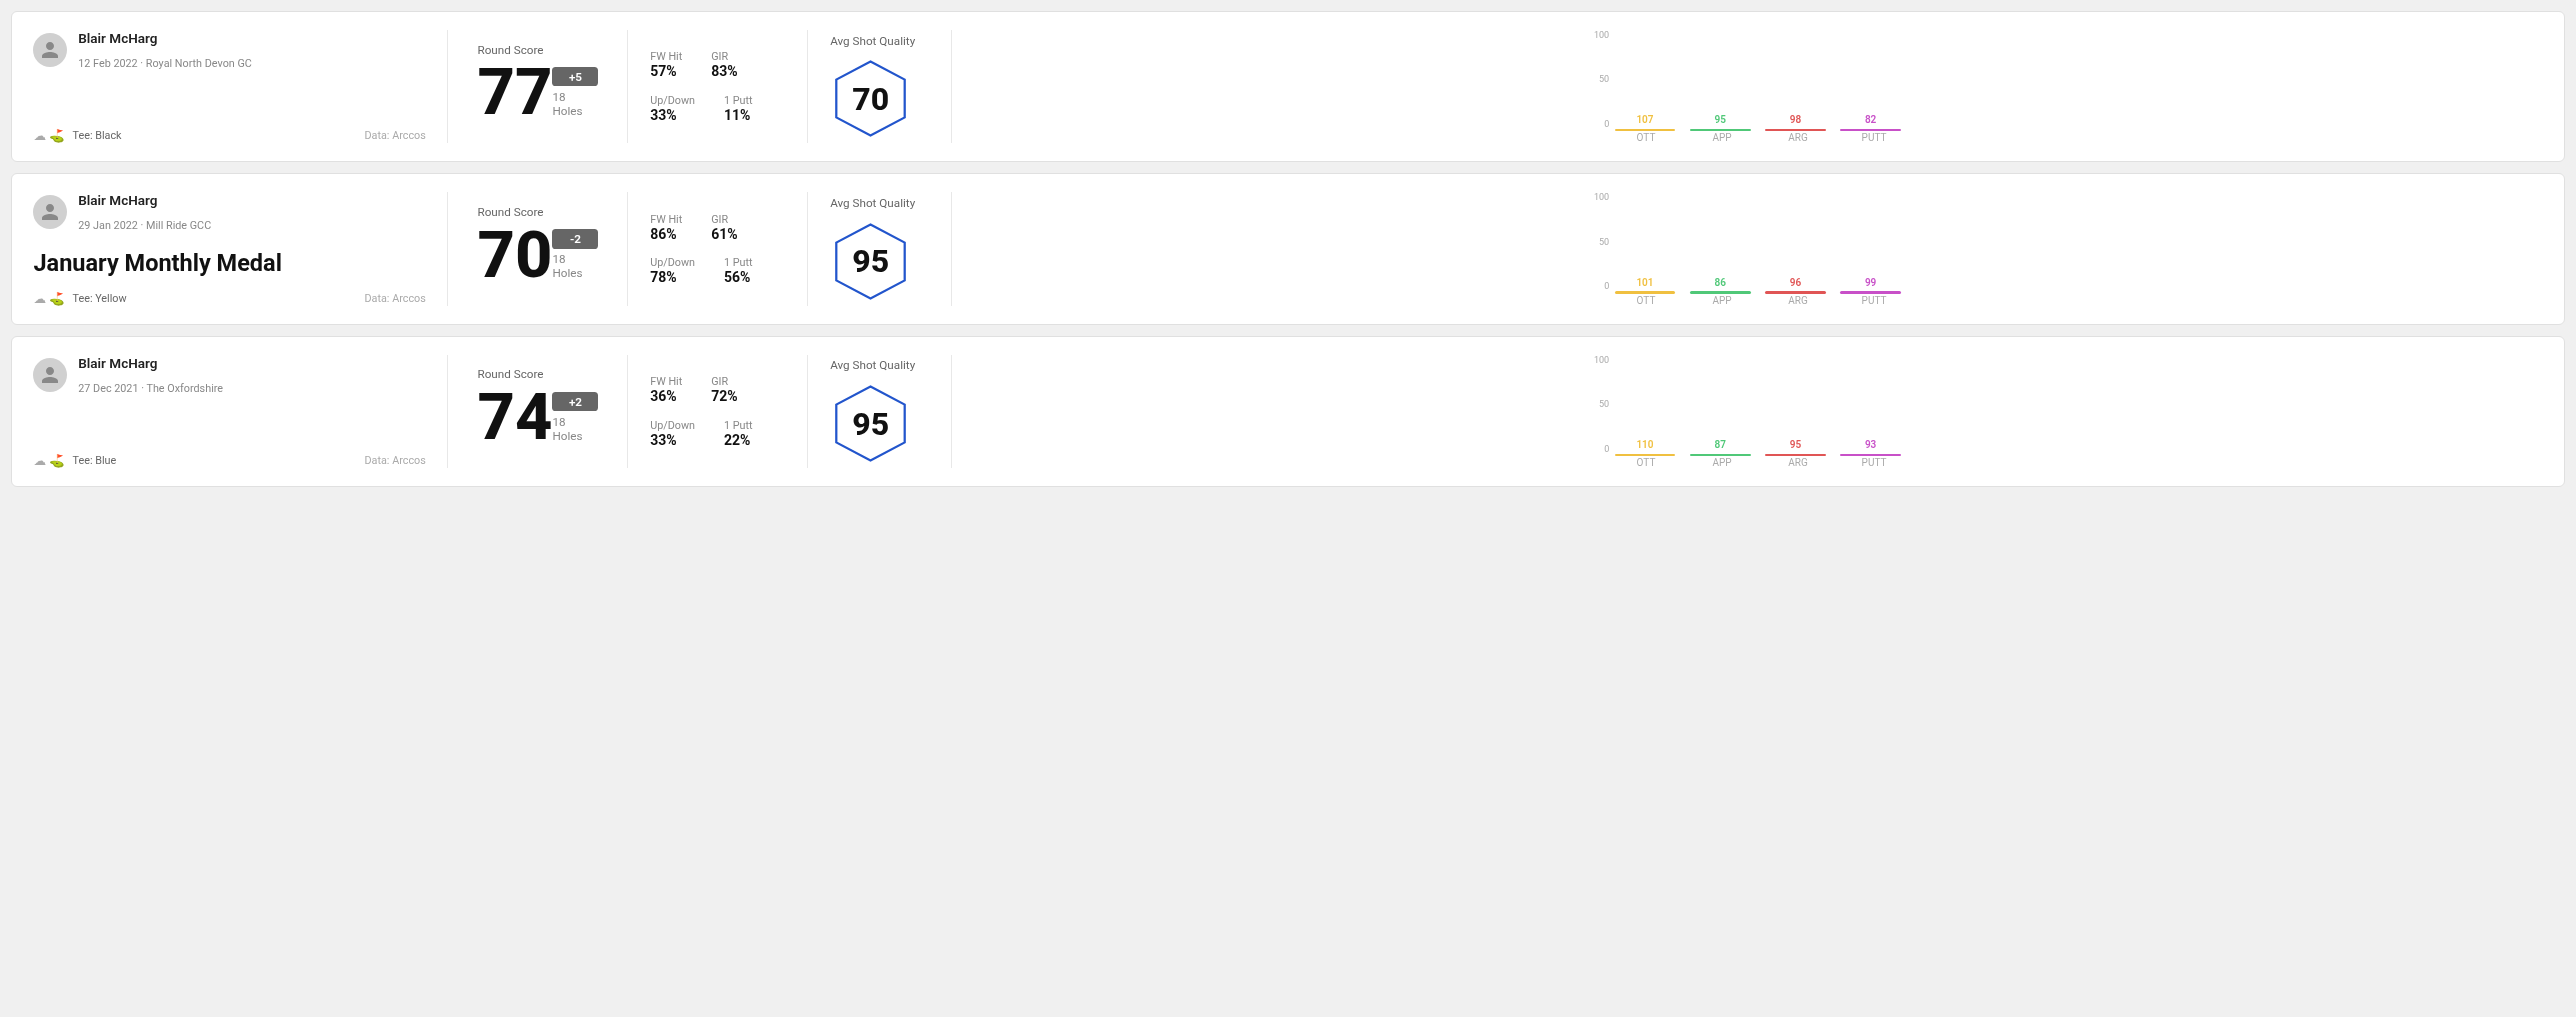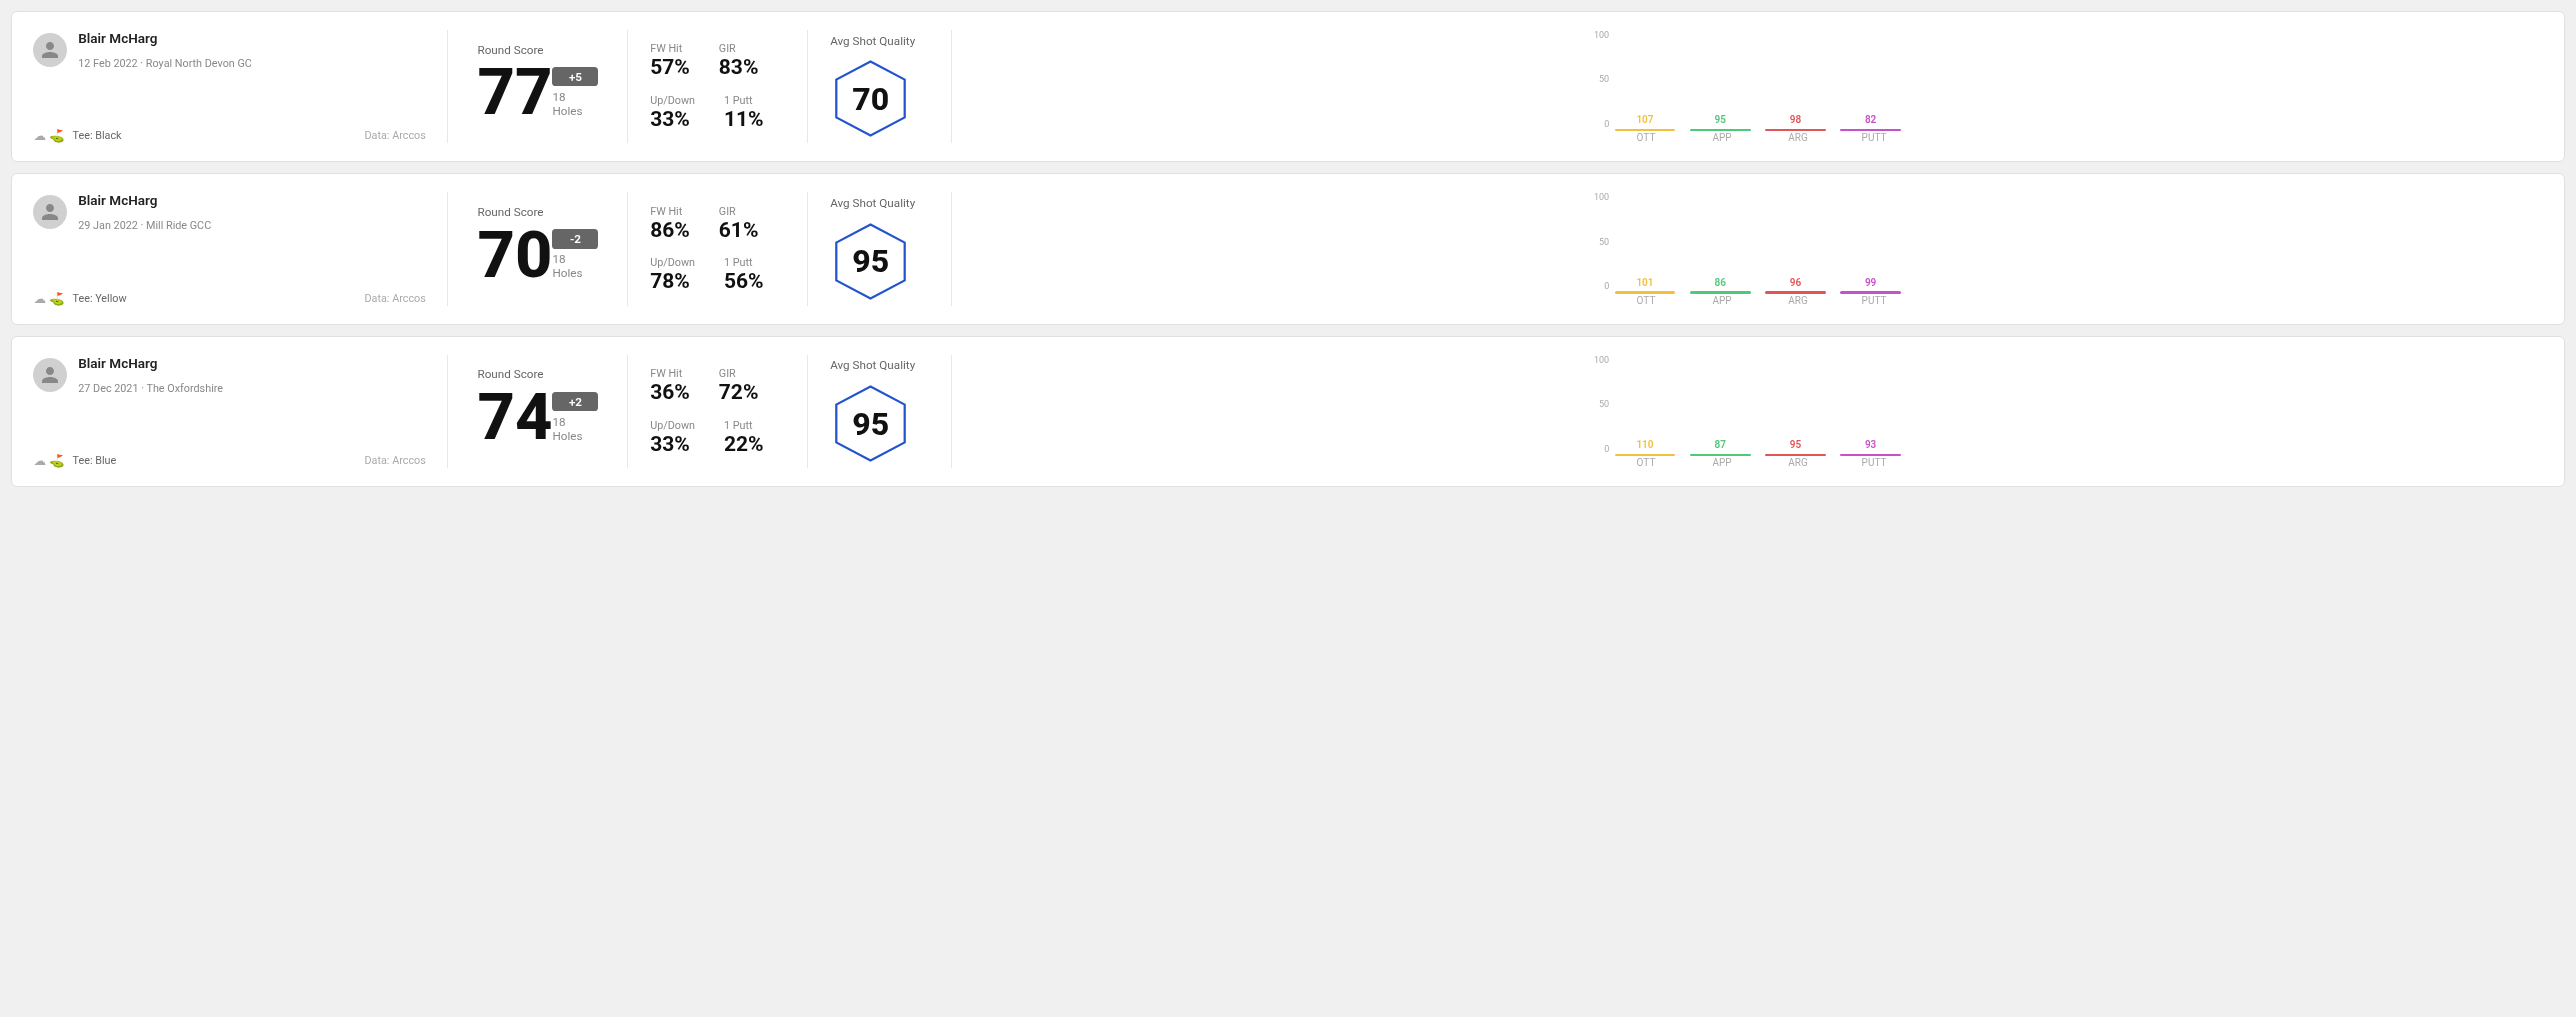--- a/index.html
+++ b/index.html
@@ -172,21 +172,21 @@
       display: flex;
       gap: 29px;
     }
 
     .stat-item {}
     .stat-label {
       font-size: 10.8px;
       color: #888;
     }
     .stat-value {
-      font-size: 21px;
+      font-size: 14px;
       font-weight: 700;
       color: #111;
     }
 
     
     .card-quality {
       flex: 0 0 144px;
       padding: 0 21.7px;
       display: flex;
       flex-direction: column;
@@ -449,20 +449,21 @@
           <div class="avatar">
             <svg viewBox="0 0 24 24" xmlns="http://www.w3.org/2000/svg">
               <path d="M12 12c2.7 0 4.8-2.1 4.8-4.8S14.7 2.4 12 2.4 7.2 4.5 7.2 7.2 9.3 12 12 12zm0 2.4c-3.2 0-9.6 1.6-9.6 4.8v2.4h19.2v-2.4c0-3.2-6.4-4.8-9.6-4.8z"></path>
             </svg>
           </div>
           <div class="user-info">
             <div class="user-name">Blair McHarg</div>
             <div class="user-date-course">29 Jan 2022 · Mill Ride GCC</div>
           </div>
         </div>
+        <div class="round-title">January Monthly Medal</div>
         <div class="card-footer">
           <div class="tee-info">
             <div class="tee-icons">
               <span style="font-size:12.6px; color:#aaa;">☁</span>
               <span style="font-size:12.6px; color:#aaa;">⛳</span>
             </div>
             <span>Tee: Yellow</span>
           </div>
           <div class="data-source">Data: Arccos</div>
         </div>

